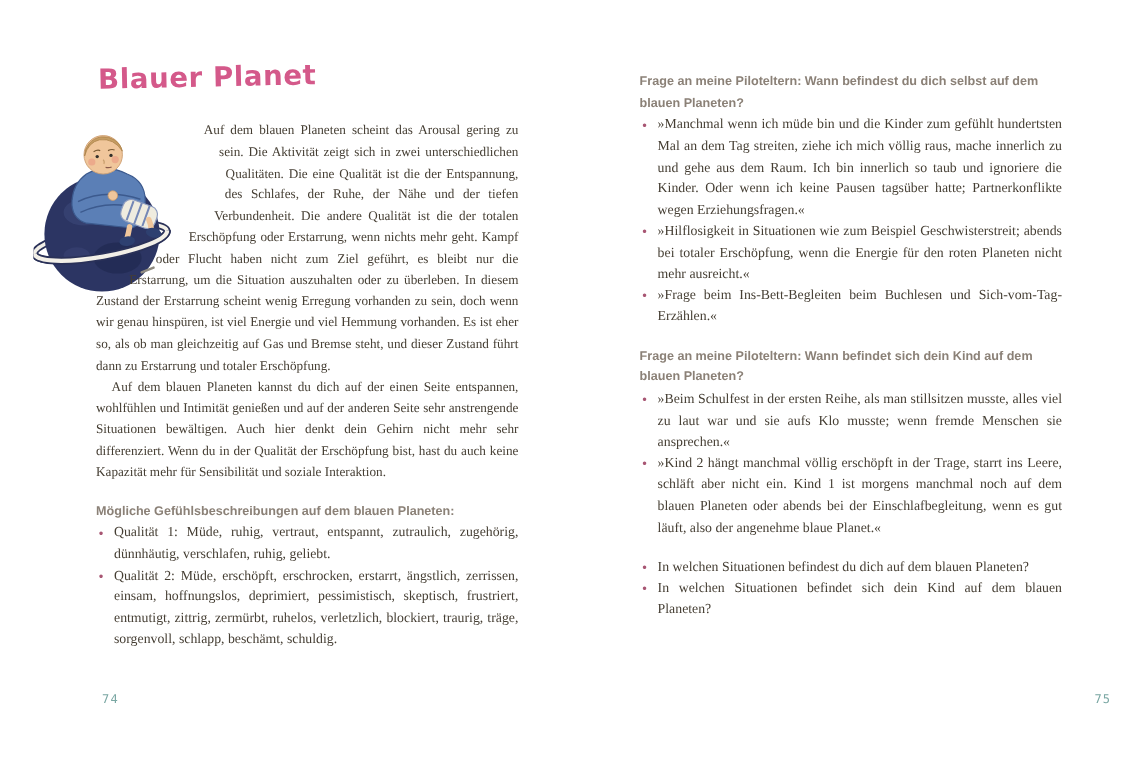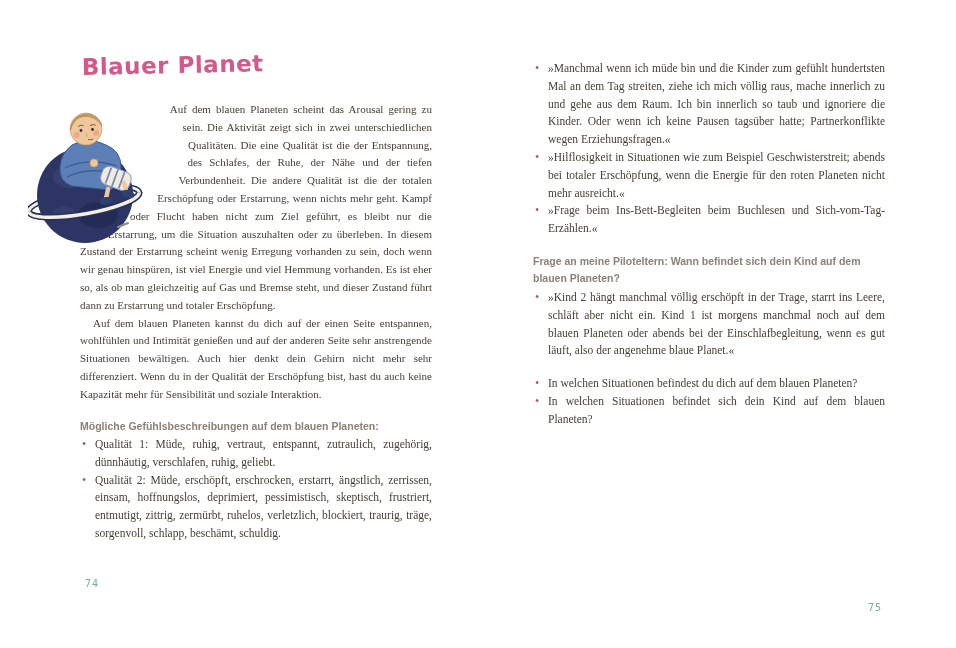--- a/index.html
+++ b/index.html
@@ -54,21 +54,21 @@
   .section{margin-top:0;}
   .section + .section{margin-top:15px;}
 
   
   .pagenum{
     position:absolute;top:578px;
     font-family:"DejaVu Sans Mono",monospace;
     font-size:10px;letter-spacing:1px;color:#7aa7a3;
   }
   .pagenum.pn-left{left:85px;}
-  .pagenum.pn-right{left:868px;margin-top:24px;}
+  .pagenum.pn-right{left:912px;}
 </style>
 </head>
 <body>
 
 <div class="spread">
 
   <div class="page-left">
     <h1 class="chapter-title">Blauer Planet</h1>
 
     <p class="body-text para-1">
@@ -136,30 +136,32 @@
     <h2 class="list-heading">Mögliche Gefühlsbeschreibungen auf dem blauen Planeten:</h2>
     <ul class="dotlist">
       <li>Qualität 1: Müde, ruhig, vertraut, entspannt, zutraulich, zugehörig, dünnhäutig, verschlafen, ruhig, geliebt.</li>
       <li>Qualität 2: Müde, erschöpft, erschrocken, erstarrt, ängstlich, zerrissen, einsam, hoffnungslos, deprimiert, pessimistisch, skeptisch, frustriert, entmutigt, zittrig, zermürbt, ruhelos, verletzlich, blockiert, traurig, träge, sorgenvoll, schlapp, beschämt, schuldig.</li>
     </ul>
   </div>
 
   <div class="page-right">
 
     <div class="section">
+      <h2 class="q-heading">Frage an meine Piloteltern: Wann befindest du dich selbst auf dem blauen Planeten?</h2>
       <ul class="dotlist">
         <li>»Manchmal wenn ich müde bin und die Kinder zum gefühlt hundertsten Mal an dem Tag streiten, ziehe ich mich völlig raus, mache innerlich zu und gehe aus dem Raum. Ich bin innerlich so taub und ignoriere die Kinder. Oder wenn ich keine Pausen tagsüber hatte; Partnerkonflikte wegen Erziehungsfragen.«</li>
         <li>»Hilflosigkeit in Situationen wie zum Beispiel Geschwisterstreit; abends bei totaler Erschöpfung, wenn die Energie für den roten Planeten nicht mehr ausreicht.«</li>
         <li>»Frage beim Ins-Bett-Begleiten beim Buchlesen und Sich-vom-Tag-Erzählen.«</li>
       </ul>
     </div>
 
     <div class="section">
       <h2 class="q-heading">Frage an meine Piloteltern: Wann befindet sich dein Kind auf dem blauen Planeten?</h2>
       <ul class="dotlist">
+        <li>»Beim Schulfest in der ersten Reihe, als man stillsitzen musste, alles viel zu laut war und sie aufs Klo musste; wenn fremde Menschen sie ansprechen.«</li>
         <li>»Kind 2 hängt manchmal völlig erschöpft in der Trage, starrt ins Leere, schläft aber nicht ein. Kind 1 ist morgens manchmal noch auf dem blauen Planeten oder abends bei der Einschlafbegleitung, wenn es gut läuft, also der angenehme blaue Planet.«</li>
       </ul>
     </div>
 
     <div class="section">
       <ul class="dotlist">
         <li>In welchen Situationen befindest du dich auf dem blauen Planeten?</li>
         <li>In welchen Situationen befindet sich dein Kind auf dem blauen Planeten?</li>
       </ul>
     </div>

